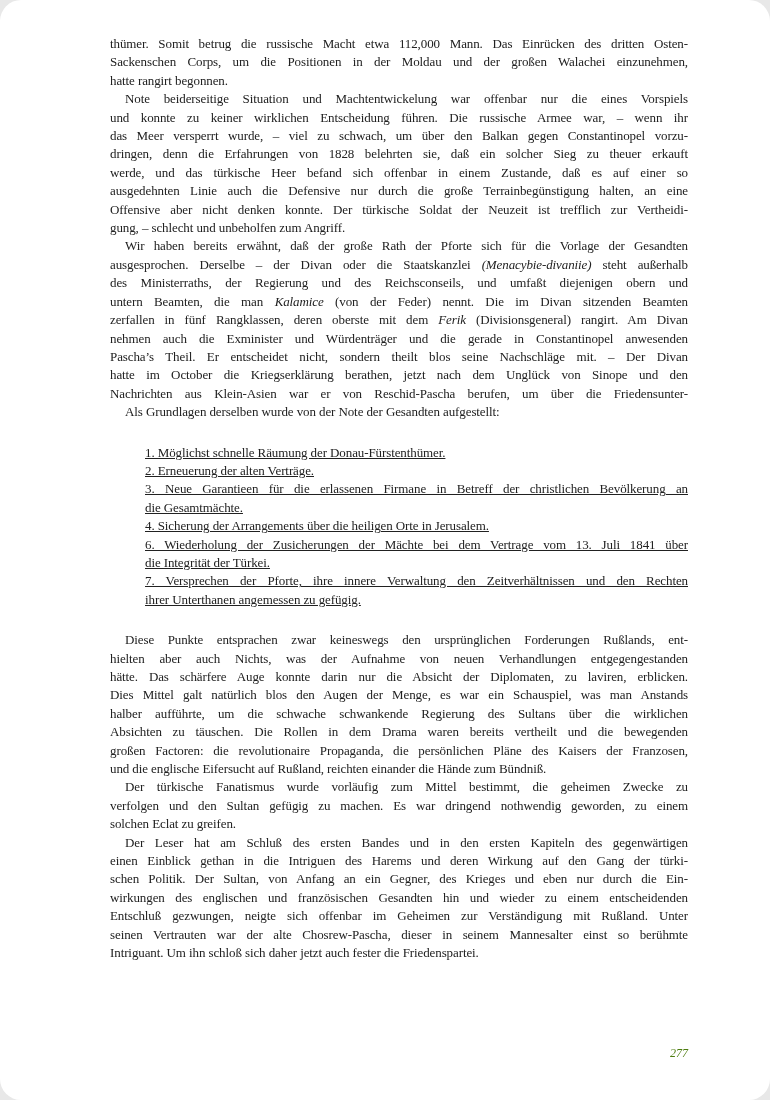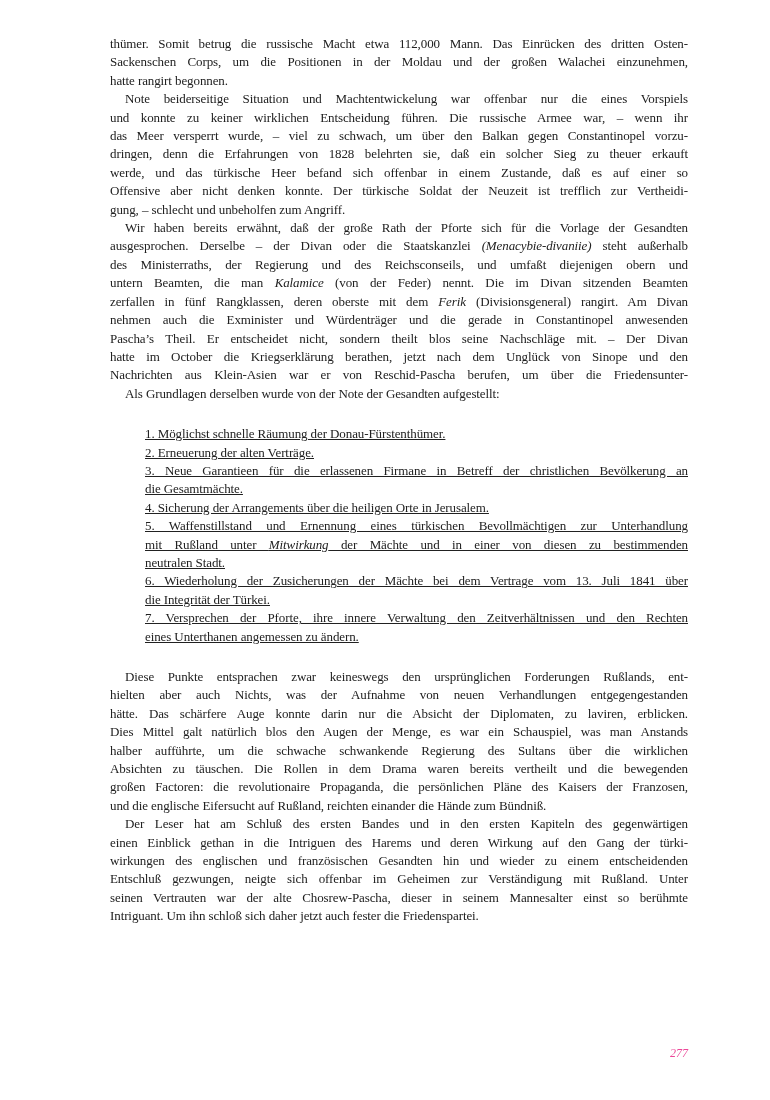--- a/index.html
+++ b/index.html
@@ -8,20 +8,21 @@
     background: #e8e8e8;
   }
   .page {
     position: relative;
     width: 770px;
     height: 1100px;
     background: #ffffff;
     overflow: hidden;
     font-family: "Liberation Serif", "DejaVu Serif", serif;
     color: #212121;
+    border-radius: 21px;
   }
   .text-column {
     position: absolute;
     left: 110px;
     top: 35px;
     width: 578px;
     font-size: 13px;
     line-height: 18.4px;
     letter-spacing: -0.1px;
   }
@@ -43,40 +44,41 @@
   }
   .list-item { margin: 0; }
   .page-number {
     position: absolute;
     top: 1046px;
     left: 110px;
     width: 578px;
     text-align: right;
     font-size: 12px;
     font-style: italic;
-    color: #ec4899;
+    color: #4d7c0f;
   }
   i { font-style: italic; }
 </style>
 </head>
 <body>
 
 <div class="page">
   <div class="text-column">
       <div class="block paragraph">
         <div class="line">thümer. Somit betrug die russische Macht etwa 112,000 Mann. Das Einrücken des dritten Osten-</div>
         <div class="line">Sackenschen Corps, um die Positionen in der Moldau und der großen Walachei einzunehmen,</div>
         <div class="line last">hatte rangirt begonnen.</div>
       </div>
       <div class="block paragraph">
         <div class="line first-indent">Note beiderseitige Situation und Machtentwickelung war offenbar nur die eines Vorspiels</div>
         <div class="line">und konnte zu keiner wirklichen Entscheidung führen. Die russische Armee war, – wenn ihr</div>
         <div class="line">das Meer versperrt wurde, – viel zu schwach, um über den Balkan gegen Constantinopel vorzu-</div>
         <div class="line">dringen, denn die Erfahrungen von 1828 belehrten sie, daß ein solcher Sieg zu theuer erkauft</div>
         <div class="line">werde, und das türkische Heer befand sich offenbar in einem Zustande, daß es auf einer so</div>
+        <div class="line">ausgedehnten Linie auch die Defensive nur durch die große Terrainbegünstigung halten, an eine</div>
         <div class="line">Offensive aber nicht denken konnte. Der türkische Soldat der Neuzeit ist trefflich zur Vertheidi-</div>
         <div class="line last">gung, – schlecht und unbeholfen zum Angriff.</div>
       </div>
       <div class="block paragraph">
         <div class="line first-indent">Wir haben bereits erwähnt, daß der große Rath der Pforte sich für die Vorlage der Gesandten</div>
         <div class="line">ausgesprochen. Derselbe – der Divan oder die Staatskanzlei <i>(Menacybie-divaniie)</i> steht außerhalb</div>
         <div class="line">des Ministerraths, der Regierung und des Reichsconseils, und umfaßt diejenigen obern und</div>
         <div class="line">untern Beamten, die man <i>Kalamice</i> (von der Feder) nennt. Die im Divan sitzenden Beamten</div>
         <div class="line">zerfallen in fünf Rangklassen, deren oberste mit dem <i>Ferik</i> (Divisionsgeneral) rangirt. Am Divan</div>
         <div class="line">nehmen auch die Exminister und Würdenträger und die gerade in Constantinopel anwesenden</div>
@@ -95,46 +97,47 @@
           <div class="line last">2. Erneuerung der alten Verträge.</div>
         </div>
         <div class="list-item">
           <div class="line">3. Neue Garantieen für die erlassenen Firmane in Betreff der christlichen Bevölkerung an</div>
           <div class="line last">die Gesamtmächte.</div>
         </div>
         <div class="list-item">
           <div class="line last">4. Sicherung der Arrangements über die heiligen Orte in Jerusalem.</div>
         </div>
         <div class="list-item">
-          <div class="line">5. Waffenstillstand und Ernennung eines türkischen Bevollmächtigen zur Unterhandlung</div>
-          <div class="line">mit Rußland unter <i>Mitwirkung</i> der Mächte und in einer von diesen zu bestimmenden</div>
-          <div class="line last">neutralen Stadt.</div>
-        </div>
-        <div class="list-item">
           <div class="line">6. Wiederholung der Zusicherungen der Mächte bei dem Vertrage vom 13. Juli 1841 über</div>
           <div class="line last">die Integrität der Türkei.</div>
         </div>
         <div class="list-item">
           <div class="line">7. Versprechen der Pforte, ihre innere Verwaltung den Zeitverhältnissen und den Rechten</div>
-          <div class="line last">eines Unterthanen angemessen zu ändern.</div>
+          <div class="line last">ihrer Unterthanen angemessen zu gefügig.</div>
         </div>
       </div>
       <div class="block paragraph gap-before">
         <div class="line first-indent">Diese Punkte entsprachen zwar keineswegs den ursprünglichen Forderungen Rußlands, ent-</div>
         <div class="line">hielten aber auch Nichts, was der Aufnahme von neuen Verhandlungen entgegengestanden</div>
         <div class="line">hätte. Das schärfere Auge konnte darin nur die Absicht der Diplomaten, zu laviren, erblicken.</div>
         <div class="line">Dies Mittel galt natürlich blos den Augen der Menge, es war ein Schauspiel, was man Anstands</div>
         <div class="line">halber aufführte, um die schwache schwankende Regierung des Sultans über die wirklichen</div>
         <div class="line">Absichten zu täuschen. Die Rollen in dem Drama waren bereits vertheilt und die bewegenden</div>
         <div class="line">großen Factoren: die revolutionaire Propaganda, die persönlichen Pläne des Kaisers der Franzosen,</div>
         <div class="line last">und die englische Eifersucht auf Rußland, reichten einander die Hände zum Bündniß.</div>
       </div>
       <div class="block paragraph">
+        <div class="line first-indent">Der türkische Fanatismus wurde vorläufig zum Mittel bestimmt, die geheimen Zwecke zu</div>
+        <div class="line">verfolgen und den Sultan gefügig zu machen. Es war dringend nothwendig geworden, zu einem</div>
+        <div class="line last">solchen Eclat zu greifen.</div>
+      </div>
+      <div class="block paragraph">
         <div class="line first-indent">Der Leser hat am Schluß des ersten Bandes und in den ersten Kapiteln des gegenwärtigen</div>
         <div class="line">einen Einblick gethan in die Intriguen des Harems und deren Wirkung auf den Gang der türki-</div>
+        <div class="line">schen Politik. Der Sultan, von Anfang an ein Gegner, des Krieges und eben nur durch die Ein-</div>
         <div class="line">wirkungen des englischen und französischen Gesandten hin und wieder zu einem entscheidenden</div>
         <div class="line">Entschluß gezwungen, neigte sich offenbar im Geheimen zur Verständigung mit Rußland. Unter</div>
         <div class="line">seinen Vertrauten war der alte Chosrew-Pascha, dieser in seinem Mannesalter einst so berühmte</div>
         <div class="line last">Intriguant. Um ihn schloß sich daher jetzt auch fester die Friedenspartei.</div>
       </div>
     </div>
   <div class="page-number">277</div>
 </div>
 
 </body></html>

